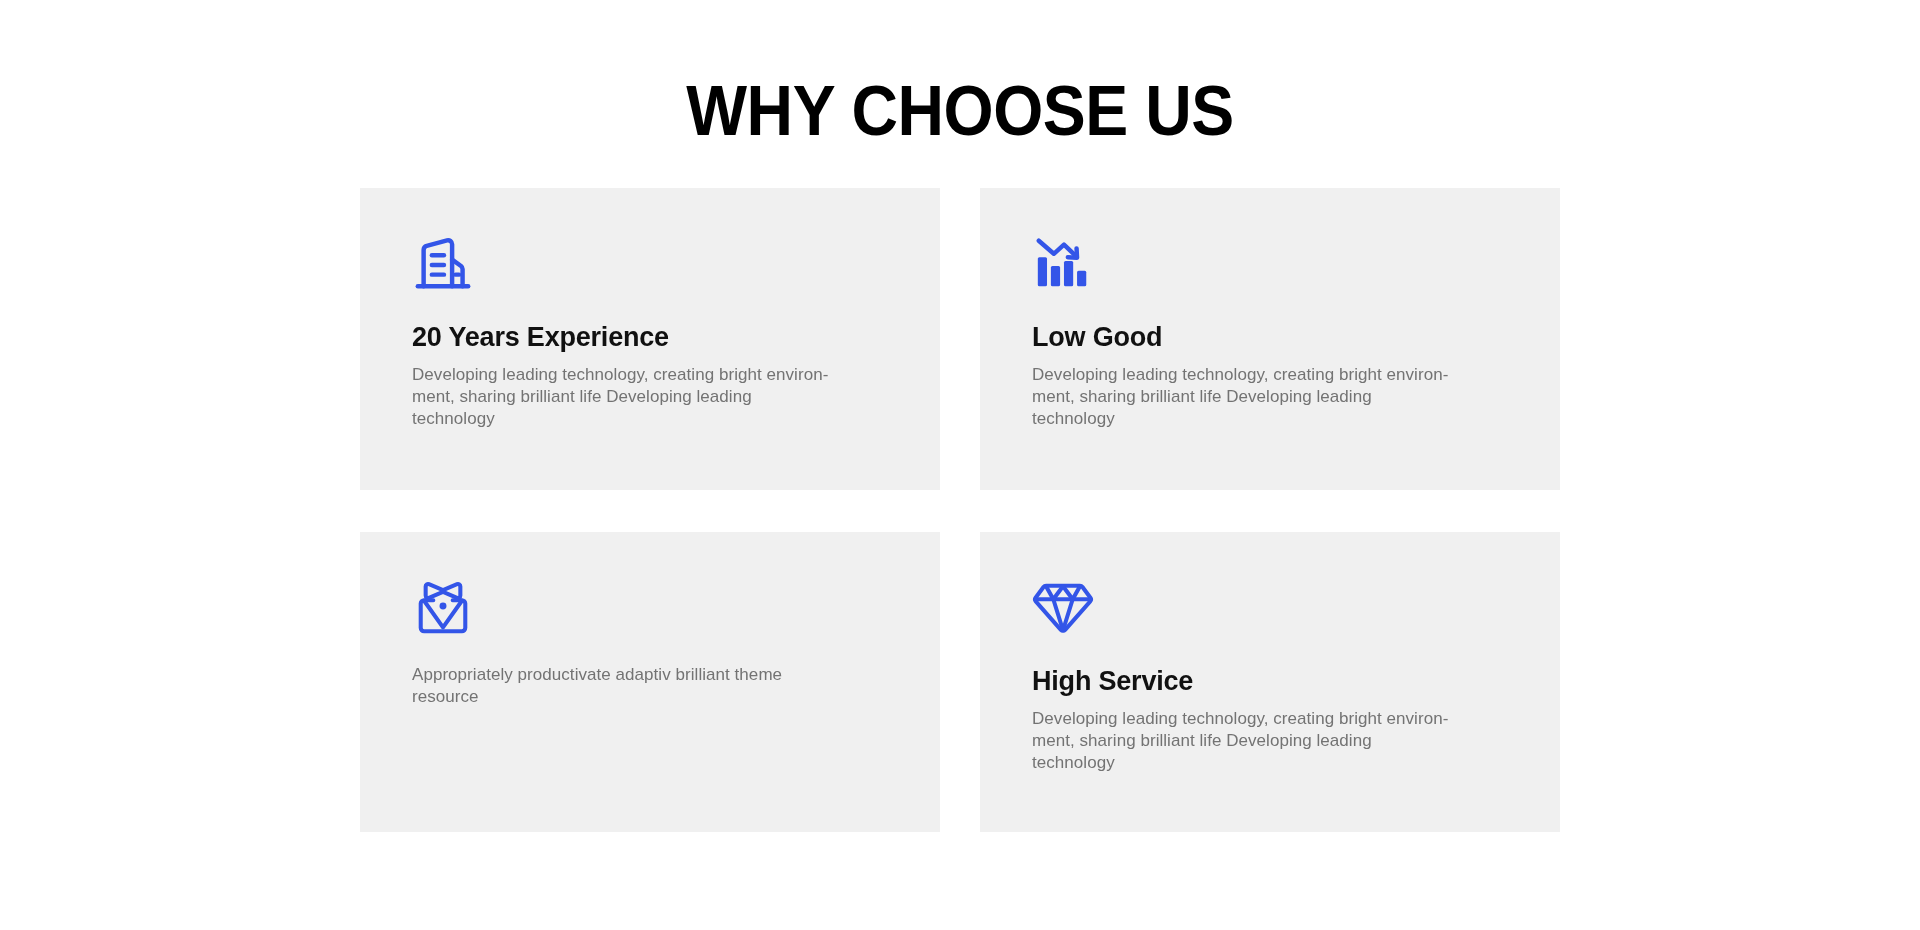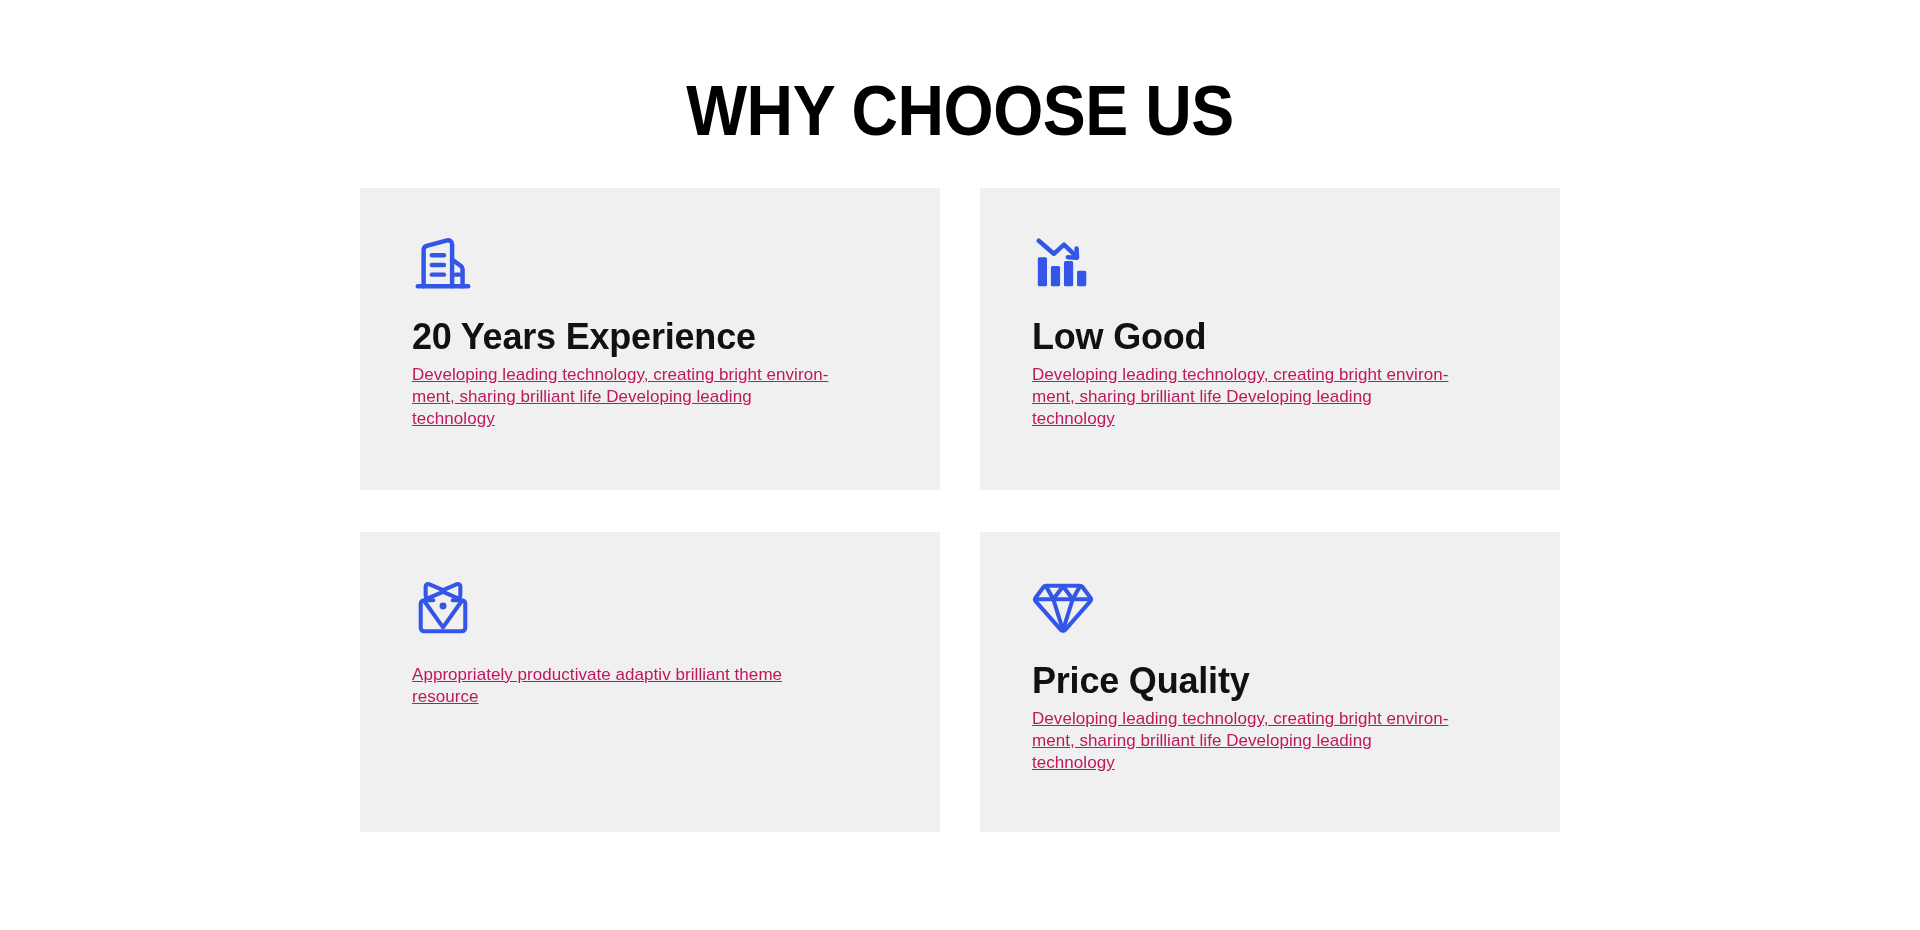--- a/index.html
+++ b/index.html
@@ -55,37 +55,36 @@
     width: 62px;
     height: 70px;
     display: block;
     margin-bottom: 18px;
   }
   .card-icon svg {
     display: block;
   }
   .card-title {
     font-family: "Liberation Sans", sans-serif;
-    font-size: 36px;
+    font-size: 27px;
     font-weight: 700;
     color: #111111;
     line-height: 34px;
     margin: 0 0 10px 0;
     letter-spacing: -0.2px;
   }
   .card-text {
     font-family: "Liberation Sans", sans-serif;
     font-size: 17px;
     font-weight: 400;
-    color: #be185d;
+    color: #737373;
     line-height: 22px;
     margin: 0;
     max-width: 420px;
     letter-spacing: 0.05px;
-    text-decoration: underline;
   }
 </style>
 </head>
 <body>
 
 <div class="page">
 
   <div class="section-title">WHY CHOOSE US</div>
 
   <div class="cards-grid">
@@ -136,18 +135,18 @@
 
     <div class="card">
       <span class="card-icon">
         <svg width="62" height="62" viewBox="0 0 64 64" fill="none" xmlns="http://www.w3.org/2000/svg">
           <path d="M14.5 10h35c1 0 2 .5 2.6 1.3l8.2 11.2c.8 1.1.7 2.6-.2 3.6L34.2 55.6c-1.2 1.3-3.2 1.3-4.4 0L3.9 26.1c-.9-1-1-2.5-.2-3.6l8.2-11.2C12.5 10.5 13.5 10 14.5 10z" stroke="#3355e8" stroke-width="4.2" stroke-linejoin="round"></path>
           <path d="M3.5 24h57" stroke="#3355e8" stroke-width="4.2" stroke-linecap="round"></path>
           <path d="M14.5 10.5L22 24l10-13.5L42 24l7.5-13.5" stroke="#3355e8" stroke-width="4.2" stroke-linejoin="round" stroke-linecap="round"></path>
           <path d="M22 24l10 32 10-32" stroke="#3355e8" stroke-width="4.2" stroke-linejoin="round" stroke-linecap="round"></path>
         </svg>
       </span>
-      <h3 class="card-title">Price Quality</h3>
+      <h3 class="card-title">High Service</h3>
       <p class="card-text">Developing leading technology, creating bright environ-ment, sharing brilliant life Developing leading technology</p>
     </div>
 
   </div>
 </div>
 
 </body></html>

